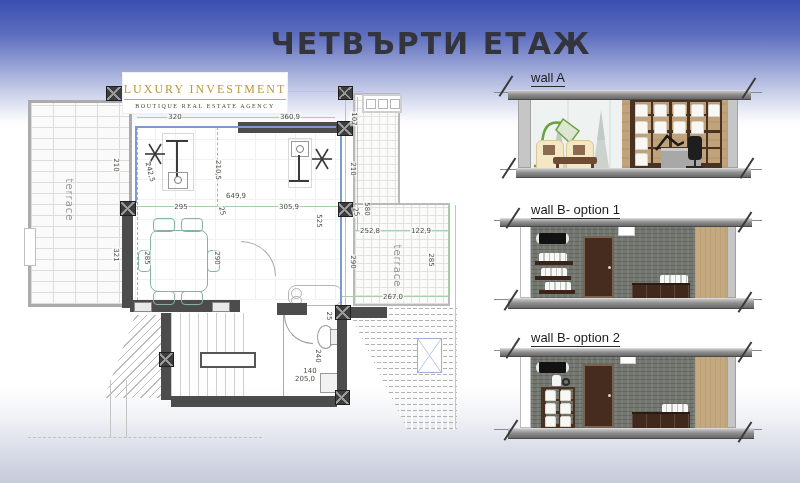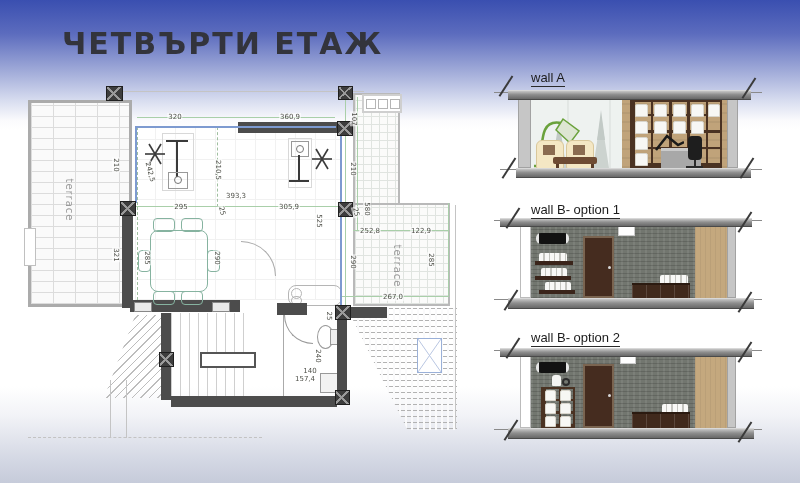--- a/index.html
+++ b/index.html
@@ -1,20 +1,20 @@
 <!DOCTYPE html>
 <html><head>
 <meta charset="utf-8">
 <style>
   html,body{margin:0;padding:0;}
   body{font-family:"Liberation Sans",sans-serif;}
   #stage{position:relative;width:800px;height:483px;overflow:hidden;
     background:linear-gradient(180deg,#3a4fb0 0%,#5c6cbe 7%,#9aa5d6 14%,#d9def0 21%,#fbfbfd 25%,#ffffff 27%,#ffffff 80%,#f2f3f7 86%,#d4d8e4 95%,#c6cbda 100%);}
   .abs{position:absolute;}
-  .title{width:100%;text-align:left;top:26px;padding-left:62px;box-sizing:border-box;
+  .title{width:100%;text-align:center;top:26px;padding-left:62px;box-sizing:border-box;
     font:600 30px "DejaVu Sans",sans-serif;color:#33343c;letter-spacing:2px;}
   .logo-box{background:#fff;border:1px solid #f0f0ee;text-align:center;padding-top:6px;box-sizing:border-box;z-index:8;}
   .logo-main{display:inline-block;font:12px "Liberation Serif",serif;color:#b8993d;letter-spacing:2px;
     border-bottom:1px solid #c9ab4e;padding-bottom:2px;}
   .logo-sub{font:6px "Liberation Serif",serif;color:#4a4a4a;letter-spacing:1.6px;margin-top:3px;}
   
   .wall{background:#4c4c4c;z-index:4;}
   .xcol{background-color:#3d3d3d;border:1px solid #1f1f1f;z-index:6;
     background-image:linear-gradient(45deg,transparent 42%,#9a9a9a 42%,#9a9a9a 52%,transparent 52%),
                      linear-gradient(135deg,transparent 42%,#9a9a9a 42%,#9a9a9a 52%,transparent 52%);}
@@ -189,41 +189,45 @@
   <div class="abs gline" style="left:345px;top:97px;width:1px;height:210px;"></div>
   <div class="abs gline" style="left:357px;top:97px;width:1px;height:133px;"></div>
   <div class="abs gline" style="left:448px;top:203px;width:1px;height:94px;"></div>
 
   <span class="dim" style="left:175px;top:117px;">320</span>
   <span class="dim" style="left:290px;top:117px;">360,9</span>
   <span class="dim r90" style="left:354px;top:119px;">107</span>
   <span class="dim r90" style="left:116px;top:165px;">210</span>
   <span class="dim r75" style="left:150px;top:172px;">242,5</span>
   <span class="dim r90" style="left:218px;top:170px;">210,5</span>
-  <span class="dim" style="left:236px;top:196px;">393,3</span>
+  <span class="dim" style="left:236px;top:196px;">649,9</span>
   <span class="dim" style="left:181px;top:207px;">295</span>
   <span class="dim r75" style="left:222px;top:211px;">25</span>
   <span class="dim" style="left:289px;top:207px;">305,9</span>
   <span class="dim r90" style="left:319px;top:221px;">525</span>
   <span class="dim r90" style="left:353px;top:169px;">210</span>
   <span class="dim r90" style="left:367px;top:209px;">580</span>
   <span class="dim r75" style="left:356px;top:212px;">25</span>
   <span class="dim" style="left:370px;top:231px;">252,8</span>
   <span class="dim" style="left:421px;top:231px;">122,9</span>
   <span class="dim r90" style="left:116px;top:255px;">321</span>
   <span class="dim r90" style="left:147px;top:258px;">285</span>
   <span class="dim r90" style="left:217px;top:258px;">290</span>
   <span class="dim r90" style="left:353px;top:262px;">290</span>
   <span class="dim r90" style="left:431px;top:260px;">285</span>
   <span class="dim" style="left:393px;top:297px;">267,0</span>
   <span class="dim r90" style="left:329px;top:316px;">25</span>
   <span class="dim r90" style="left:318px;top:356px;">240</span>
   <span class="dim" style="left:310px;top:371px;">140</span>
-  <span class="dim" style="left:305px;top:379px;">157,4</span>
-
+  <span class="dim" style="left:305px;top:379px;">205,0</span>
+
+  <div class="abs logo-box" style="left:122px;top:72px;width:166px;height:42px;">
+    <div class="logo-main">LUXURY INVESTMENT</div>
+    <div class="logo-sub">BOUTIQUE REAL ESTATE AGENCY</div>
+  </div>
 
   <div class="abs wall-label" style="left:531px;top:70px;">wall A</div>
   <div class="abs slabline" style="left:494px;top:92px;width:268px;"></div>
   <div class="abs slab" style="left:508px;top:90px;width:243px;height:8px;"></div>
   <div class="abs tick" style="left:505px;top:74px;"></div>
   <div class="abs tick" style="left:748px;top:76px;"></div>
   <div class="abs graystrip" style="left:518px;top:98px;width:13px;height:70px;"></div>
   <div class="abs" style="left:531px;top:98px;width:91px;height:70px;background:#eef2f0;z-index:1;">
     <svg width="91" height="70" style="display:block">
       <polygon points="20,70 28,30 36,70" fill="#ccd3cf"></polygon>

